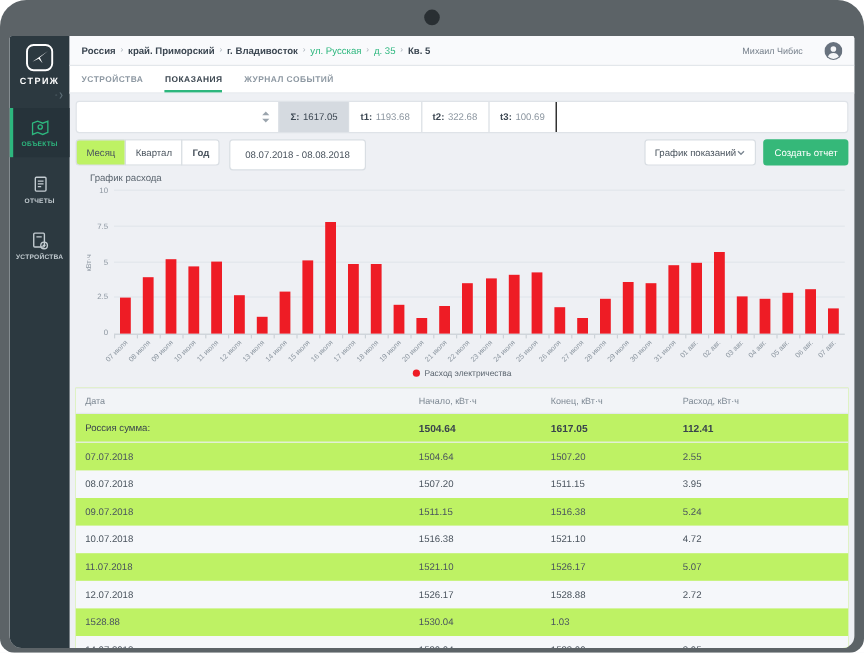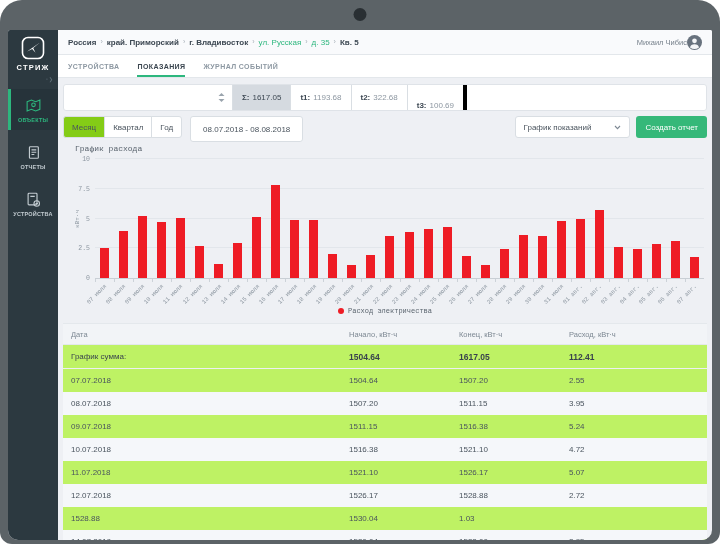--- a/index.html
+++ b/index.html
@@ -25,61 +25,61 @@
   .side-item.active::before { content:''; position:absolute; left:0; top:0; bottom:0; width:3px; background:#2db77e; }
 
   .main { flex:1; display:flex; flex-direction:column; min-width:0; }
 
   
   .topbar { height:25px; flex:none; background:#f9fafc; border-bottom:1px solid #e3e7eb;
             display:flex; align-items:center; justify-content:space-between; padding:0 10px; }
   .breadcrumb { display:flex; align-items:flex-start; gap:4px; font-size:8px; font-weight:bold; color:#3c4752; }
   .crumb.link { color:#2db77e; font-weight:normal; cursor:pointer; }
   .sep { color:#a8b1b9; font-weight:normal; font-size:7px; }
-  .user { display:flex; align-items:center; gap:0; font-size:7.5px; color:#77818c; cursor:pointer; }
+  .user { display:flex; align-items:center; gap:18px; font-size:7.5px; color:#77818c; cursor:pointer; }
 
   
   .tabbar { height:23px; flex:none; background:#fff; border-bottom:1px solid #e3e7eb;
             display:flex; gap:18px; padding-left:10px; }
   .tab { position:relative; display:flex; align-items:center; font-size:7px; font-weight:bold;
          letter-spacing:.4px; color:#8d98a2; cursor:pointer; }
   .tab.active { color:#39444e; }
   .tab.active::after { content:''; position:absolute; left:0; right:0; bottom:0; height:2px; background:#2db77e; }
 
   .content { flex:1; min-height:0; padding:6px 5px 0; display:flex; flex-direction:column; overflow:hidden; }
 
   
   .summary-panel { flex:none; height:27px; background:#fff; border:1px solid #dfe3e8; border-radius:3px;
                    display:flex; align-items:stretch; }
   .device-select { width:168px; flex:none; display:flex; align-items:center; justify-content:flex-end;
                    gap:4px; padding:0 6px; font-size:8px; color:#8d97a1; cursor:pointer; }
   .seg { display:flex; align-items:center; gap:3px; padding:0 9px; border-left:1px solid #d9dee3;
          font-size:8px; color:#8d97a1; cursor:pointer; }
   .seg b { color:#3c4752; }
-  .seg.last { border-right:4px solid #000000;align-items:flex-end; }
+  .seg.last { border-right:1px solid #000000; }
   .seg.active { background:#d5dae0; color:#3c4752; }
 
   
   .toolbar-row { flex:none; height:22px; margin-top:5px; display:flex; align-items:stretch; }
   .pbtn { background:#fff; border:1px solid #d9dee3; font-size:8px; color:#4a545e; padding:0 8px;
           display:flex; align-items:center; cursor:pointer; }
   .pbtn + .pbtn { margin-left:-1px; }
   .pbtn.first { border-radius:3px 0 0 3px; }
-  .pbtn.end { border-radius:0 3px 3px 0; }
-  .pbtn.active { background:#84cc16; }
+  .pbtn.end { border-radius:0 3px 3px 0;font-weight:bold; }
+  .pbtn.active { background:#bef264; }
   .date-box { margin-left:8px; background:#fff; border:1px solid #d9dee3; border-radius:3px;
               font-size:8px; color:#4a545e; display:flex; align-items:center; padding:12px 12px; cursor:pointer; }
   .spacer { flex:1; }
   .dropdown { background:#fff; border:1px solid #d9dee3; border-radius:3px; font-size:8px; color:#4a545e;
-              display:flex; align-items:center; gap:23px; padding:0 8px; cursor:pointer; }
+              display:flex; align-items:center; gap:1px; padding:0 8px; cursor:pointer; }
   .btn-green { margin-left:6px; background:#35b879; border:none; border-radius:3px; color:#fff;
                font-size:8px; padding:0 9px; cursor:pointer; font-family:inherit; }
 
   
-  .chart { flex:none; margin-top:6px;font-family:Liberation Mono, monospace; }
+  .chart { flex:none; margin-top:6px; }
   .chart-title { font-size:8px; color:#5a646e; margin:0 0 6px 12px; }
   .plot-wrap { position:relative; margin:0 3px 0 32px; }
   .plot { position:relative; height:120px; border-bottom:1px solid #c9cfd5; }
   .gridline { position:absolute; left:0; right:0; height:1px; background:#e2e6eb; }
   .ytick { position:absolute; right:calc(100% + 5px); transform:translateY(50%);
            font-size:6.5px; color:#8d97a1; }
   .ylabel { position:absolute; left:-27px; top:50%; transform:translate(0,-50%) rotate(-90deg);
             font-size:6px; color:#8d97a1; }
   .bars { position:absolute; left:0; right:0; top:0; bottom:0; display:flex; align-items:flex-end; }
   .bar-col { flex:1; display:flex; justify-content:center; align-items:flex-end; height:100%; }
@@ -445,21 +445,21 @@
         </div>
 
         <div class="table">
           <div class="thead" id="thead">
               <div>Дата</div>
               <div class="num">Начало, кВт·ч</div>
               <div class="num">Конец, кВт·ч</div>
               <div class="num">Расход, кВт·ч</div>
             </div>
           <div class="trow total" id="total-row">
-              <div>График сумма:</div>
+              <div>Россия сумма:</div>
               <div class="num">1504.64</div>
               <div class="num">1617.05</div>
               <div class="num">112.41</div>
             </div>
           <div id="tbody">
               <div class="trow">
                 <div>07.07.2018</div>
                 <div class="num">1504.64</div>
                 <div class="num">1507.20</div>
                 <div class="num">2.55</div>

